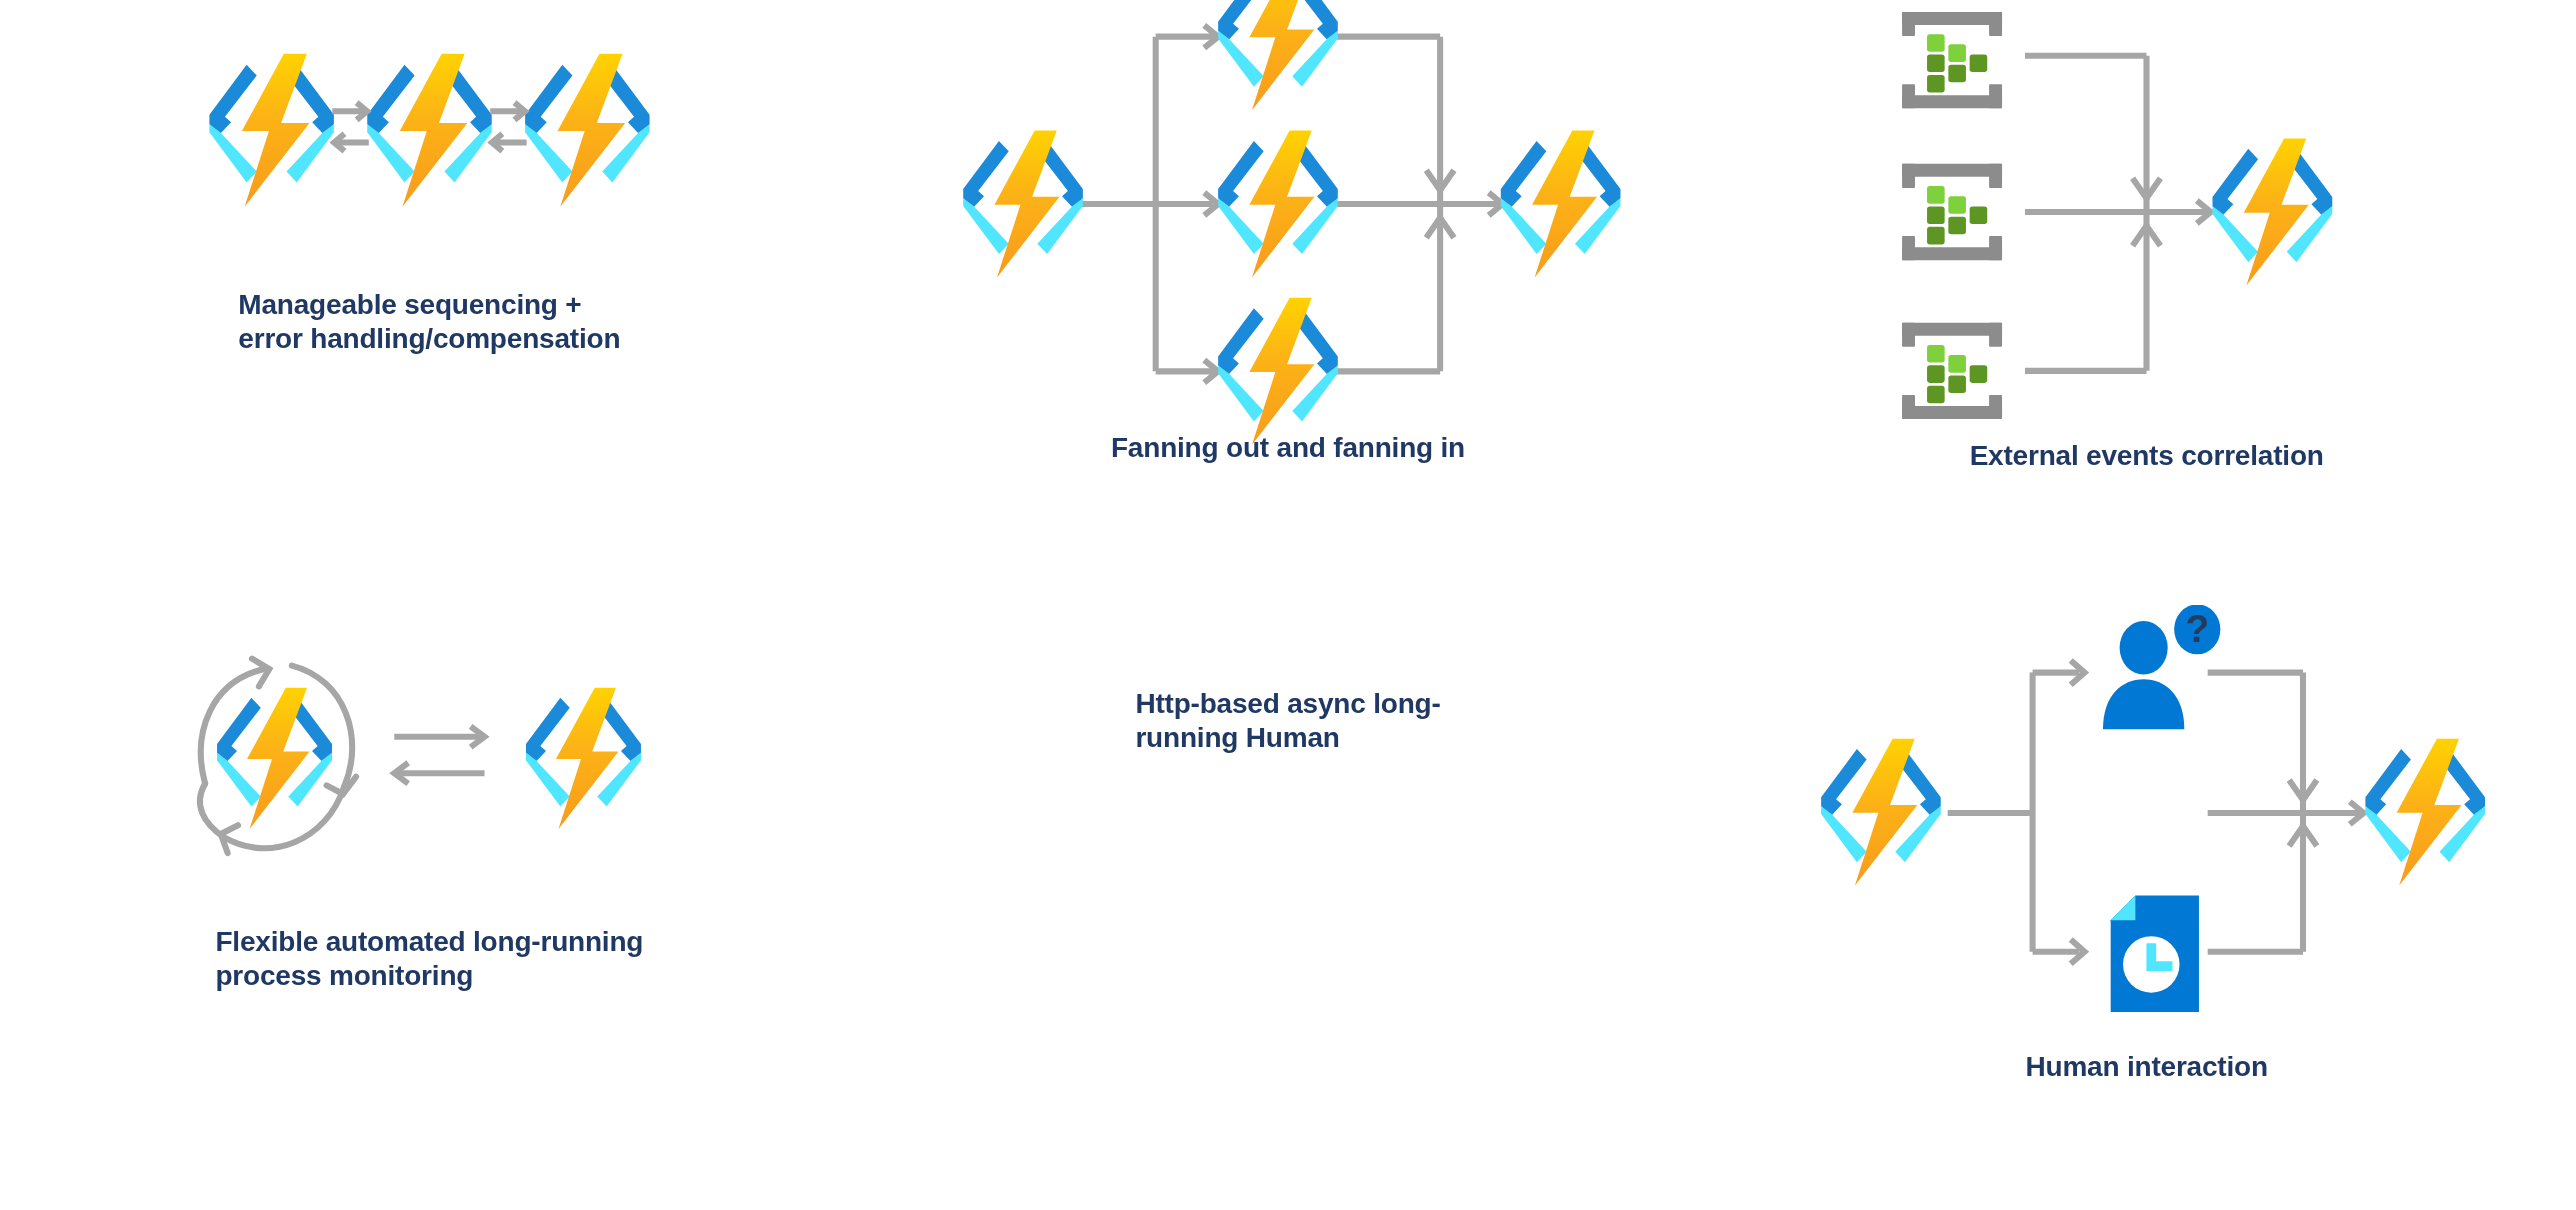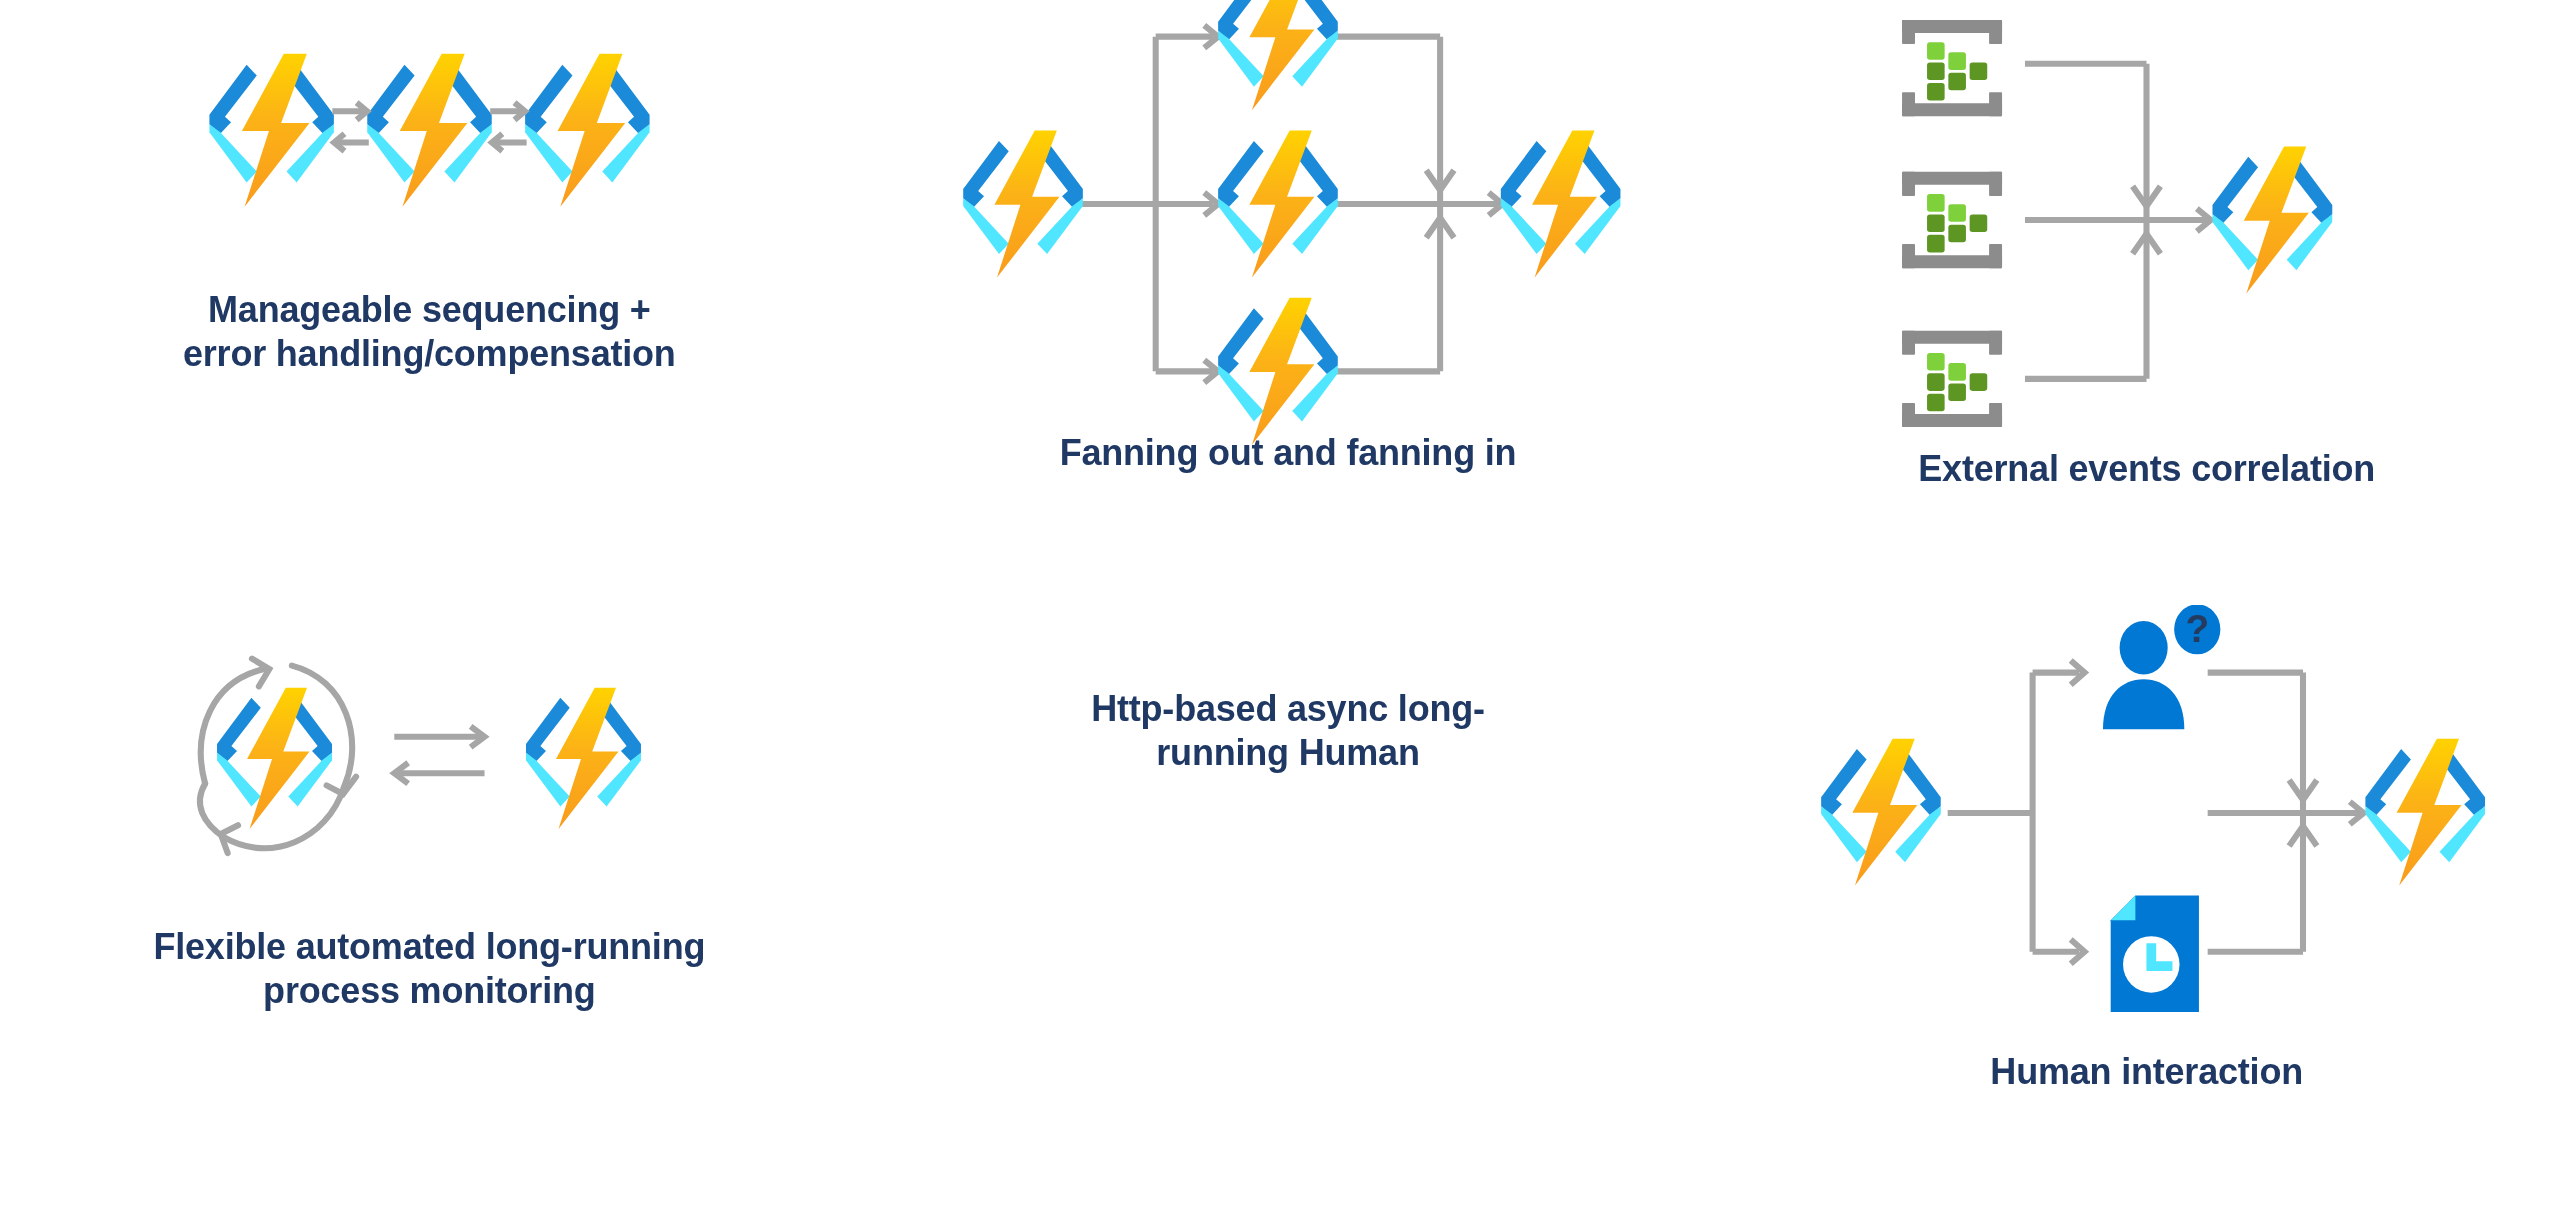--- a/index.html
+++ b/index.html
@@ -24,37 +24,37 @@
     justify-content:flex-start;
   }
   .panel .art{
     position:relative;
     display:flex;
     align-items:center;
     justify-content:center;
     width:100%;
   }
   .caption{
-    text-align:center;
-    font-size:36px;
+    text-align:left;
+    font-size:28px;
     font-weight:bold;
     line-height:1.22;
     color:#1f3864;
     letter-spacing:-0.2px;
     white-space:pre-line;
   }
 
   
   #panel-sequencing{padding-top:52px;}
   #panel-sequencing .caption{margin-top:36px;}
 
   #panel-fanout{padding-top:0px;}
   #panel-fanout .caption{margin-top:22.6px;}
 
-  #panel-events{padding-top:16px;}
+  #panel-events{padding-top:8px;}
   #panel-events .caption{margin-top:22.6px;}
 
   #panel-monitoring{padding-top:50px;}
   #panel-monitoring .caption{margin-top:44px;}
 
   #panel-http{padding-top:61px;}
   #panel-http .caption{margin-top:21px;}
 
   #panel-human{padding-top:0px;}
   #panel-human .caption{margin-top:29px;}

